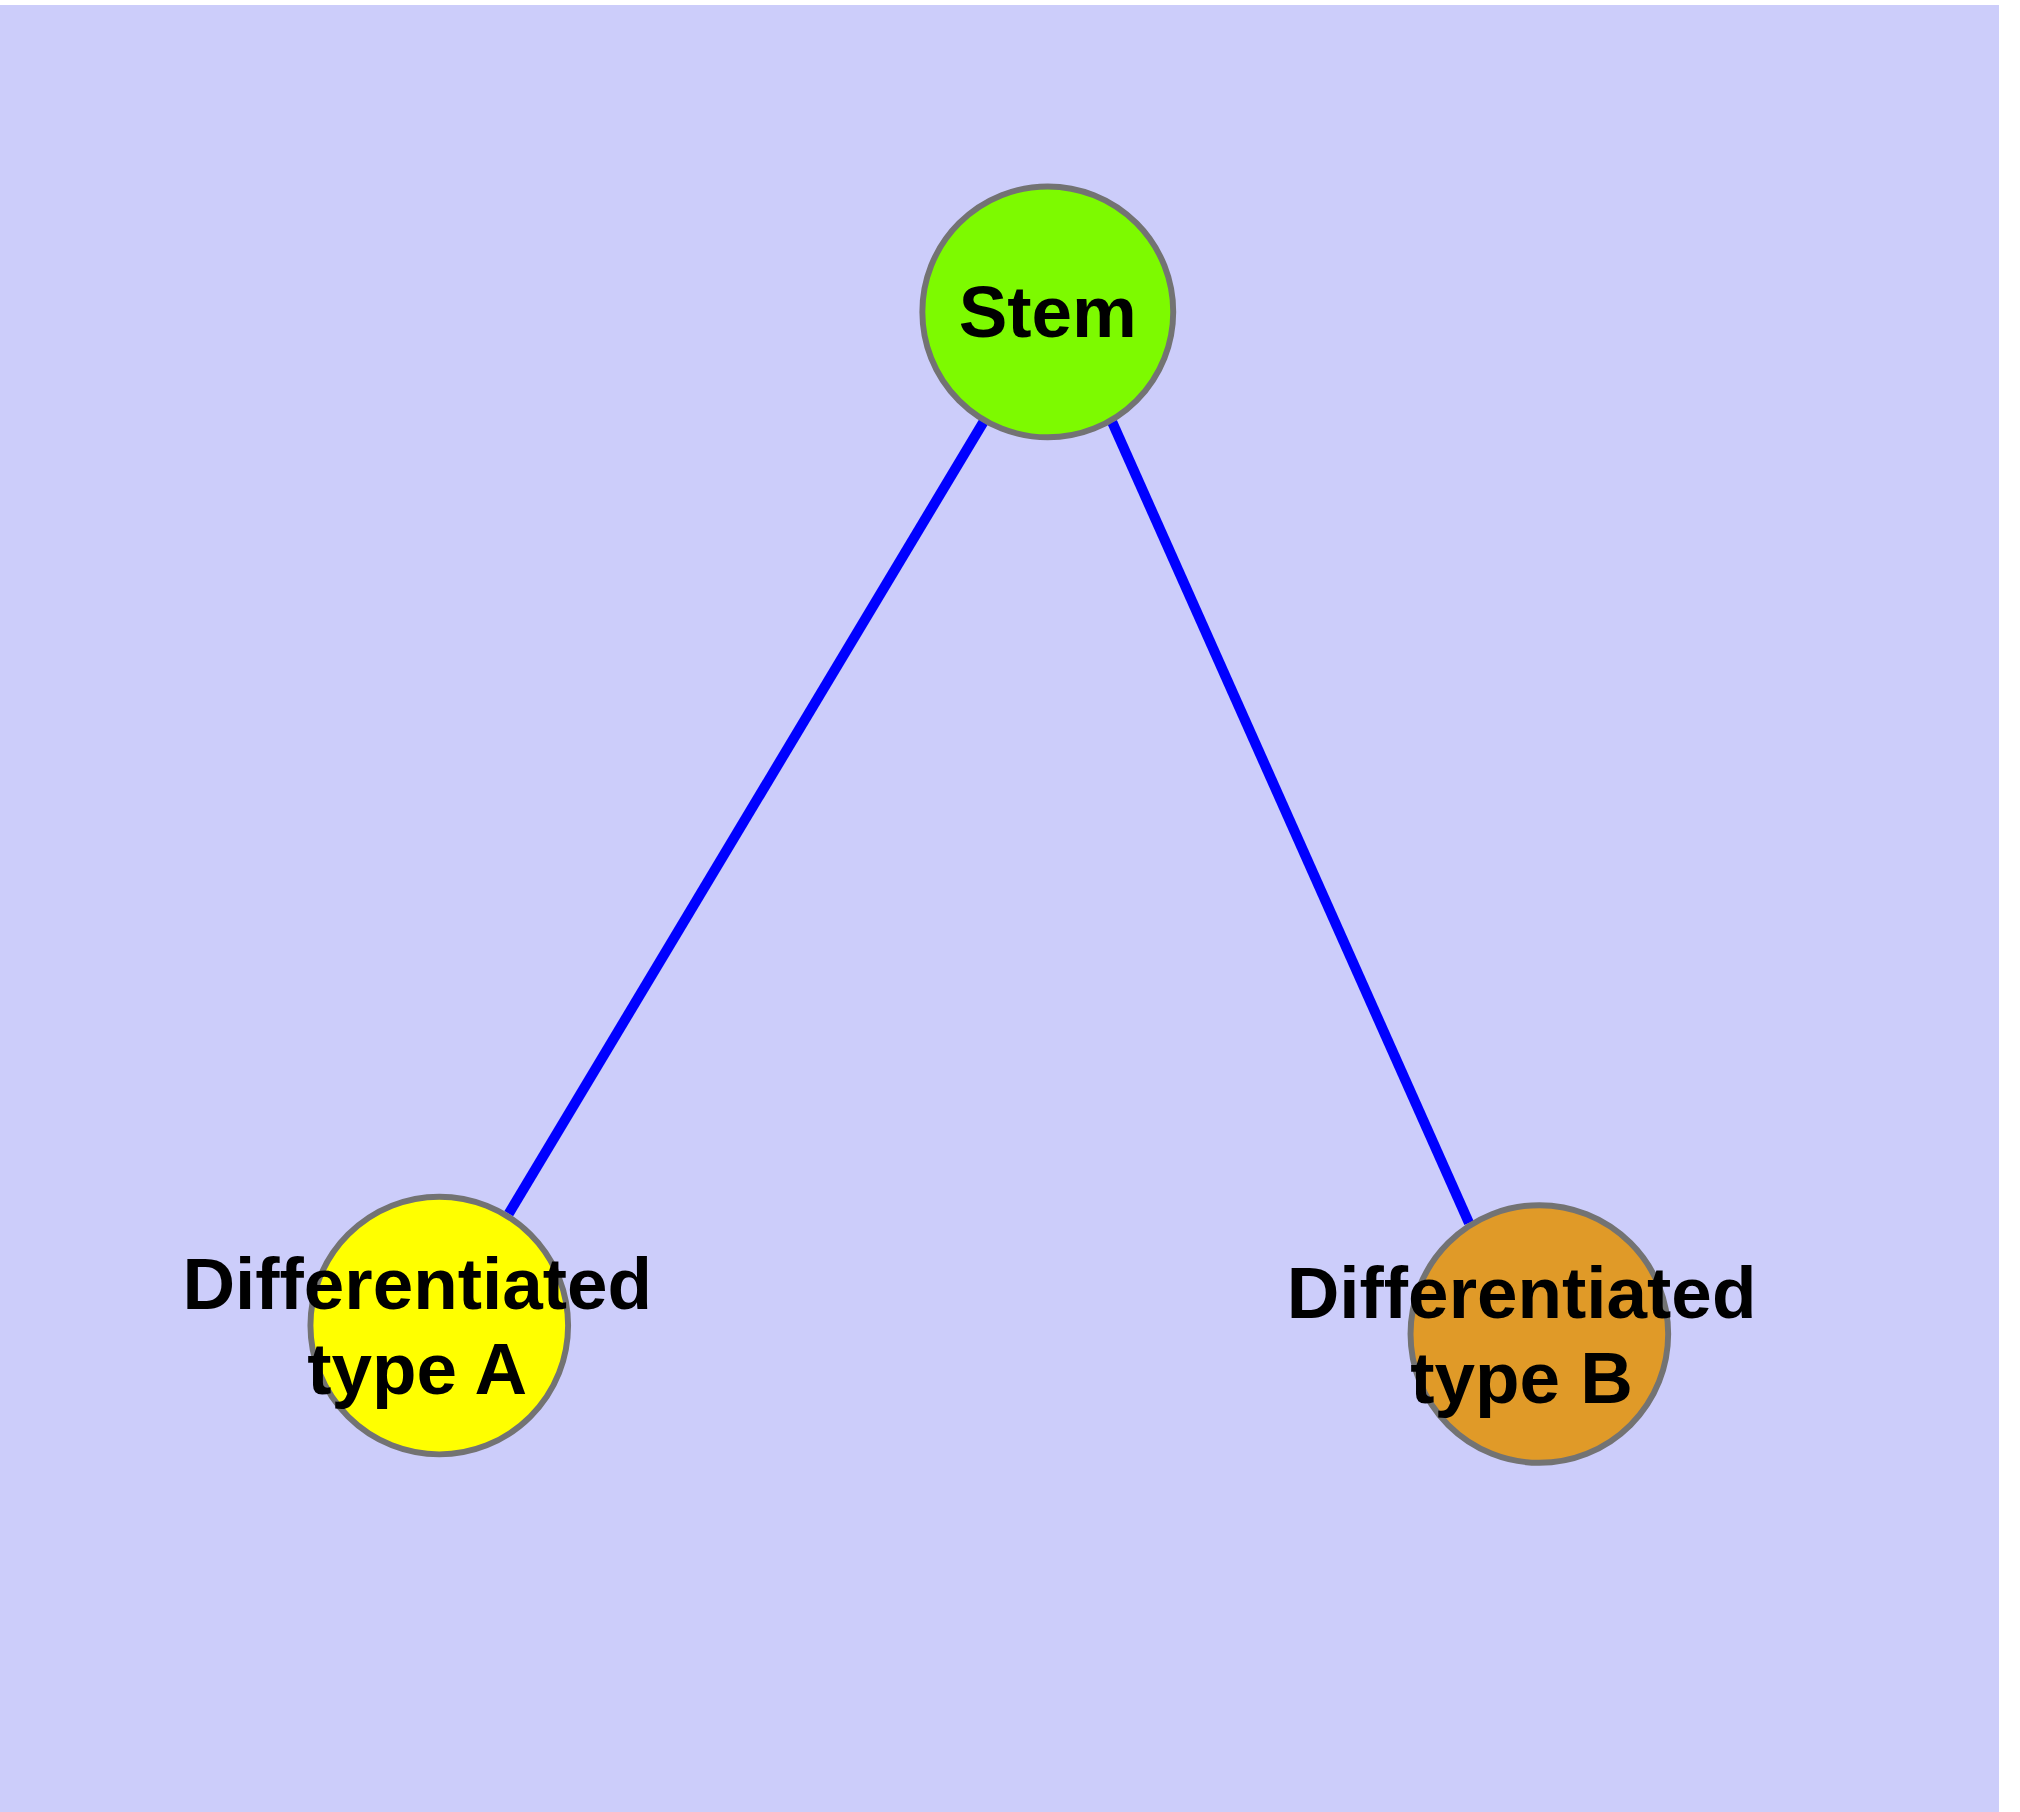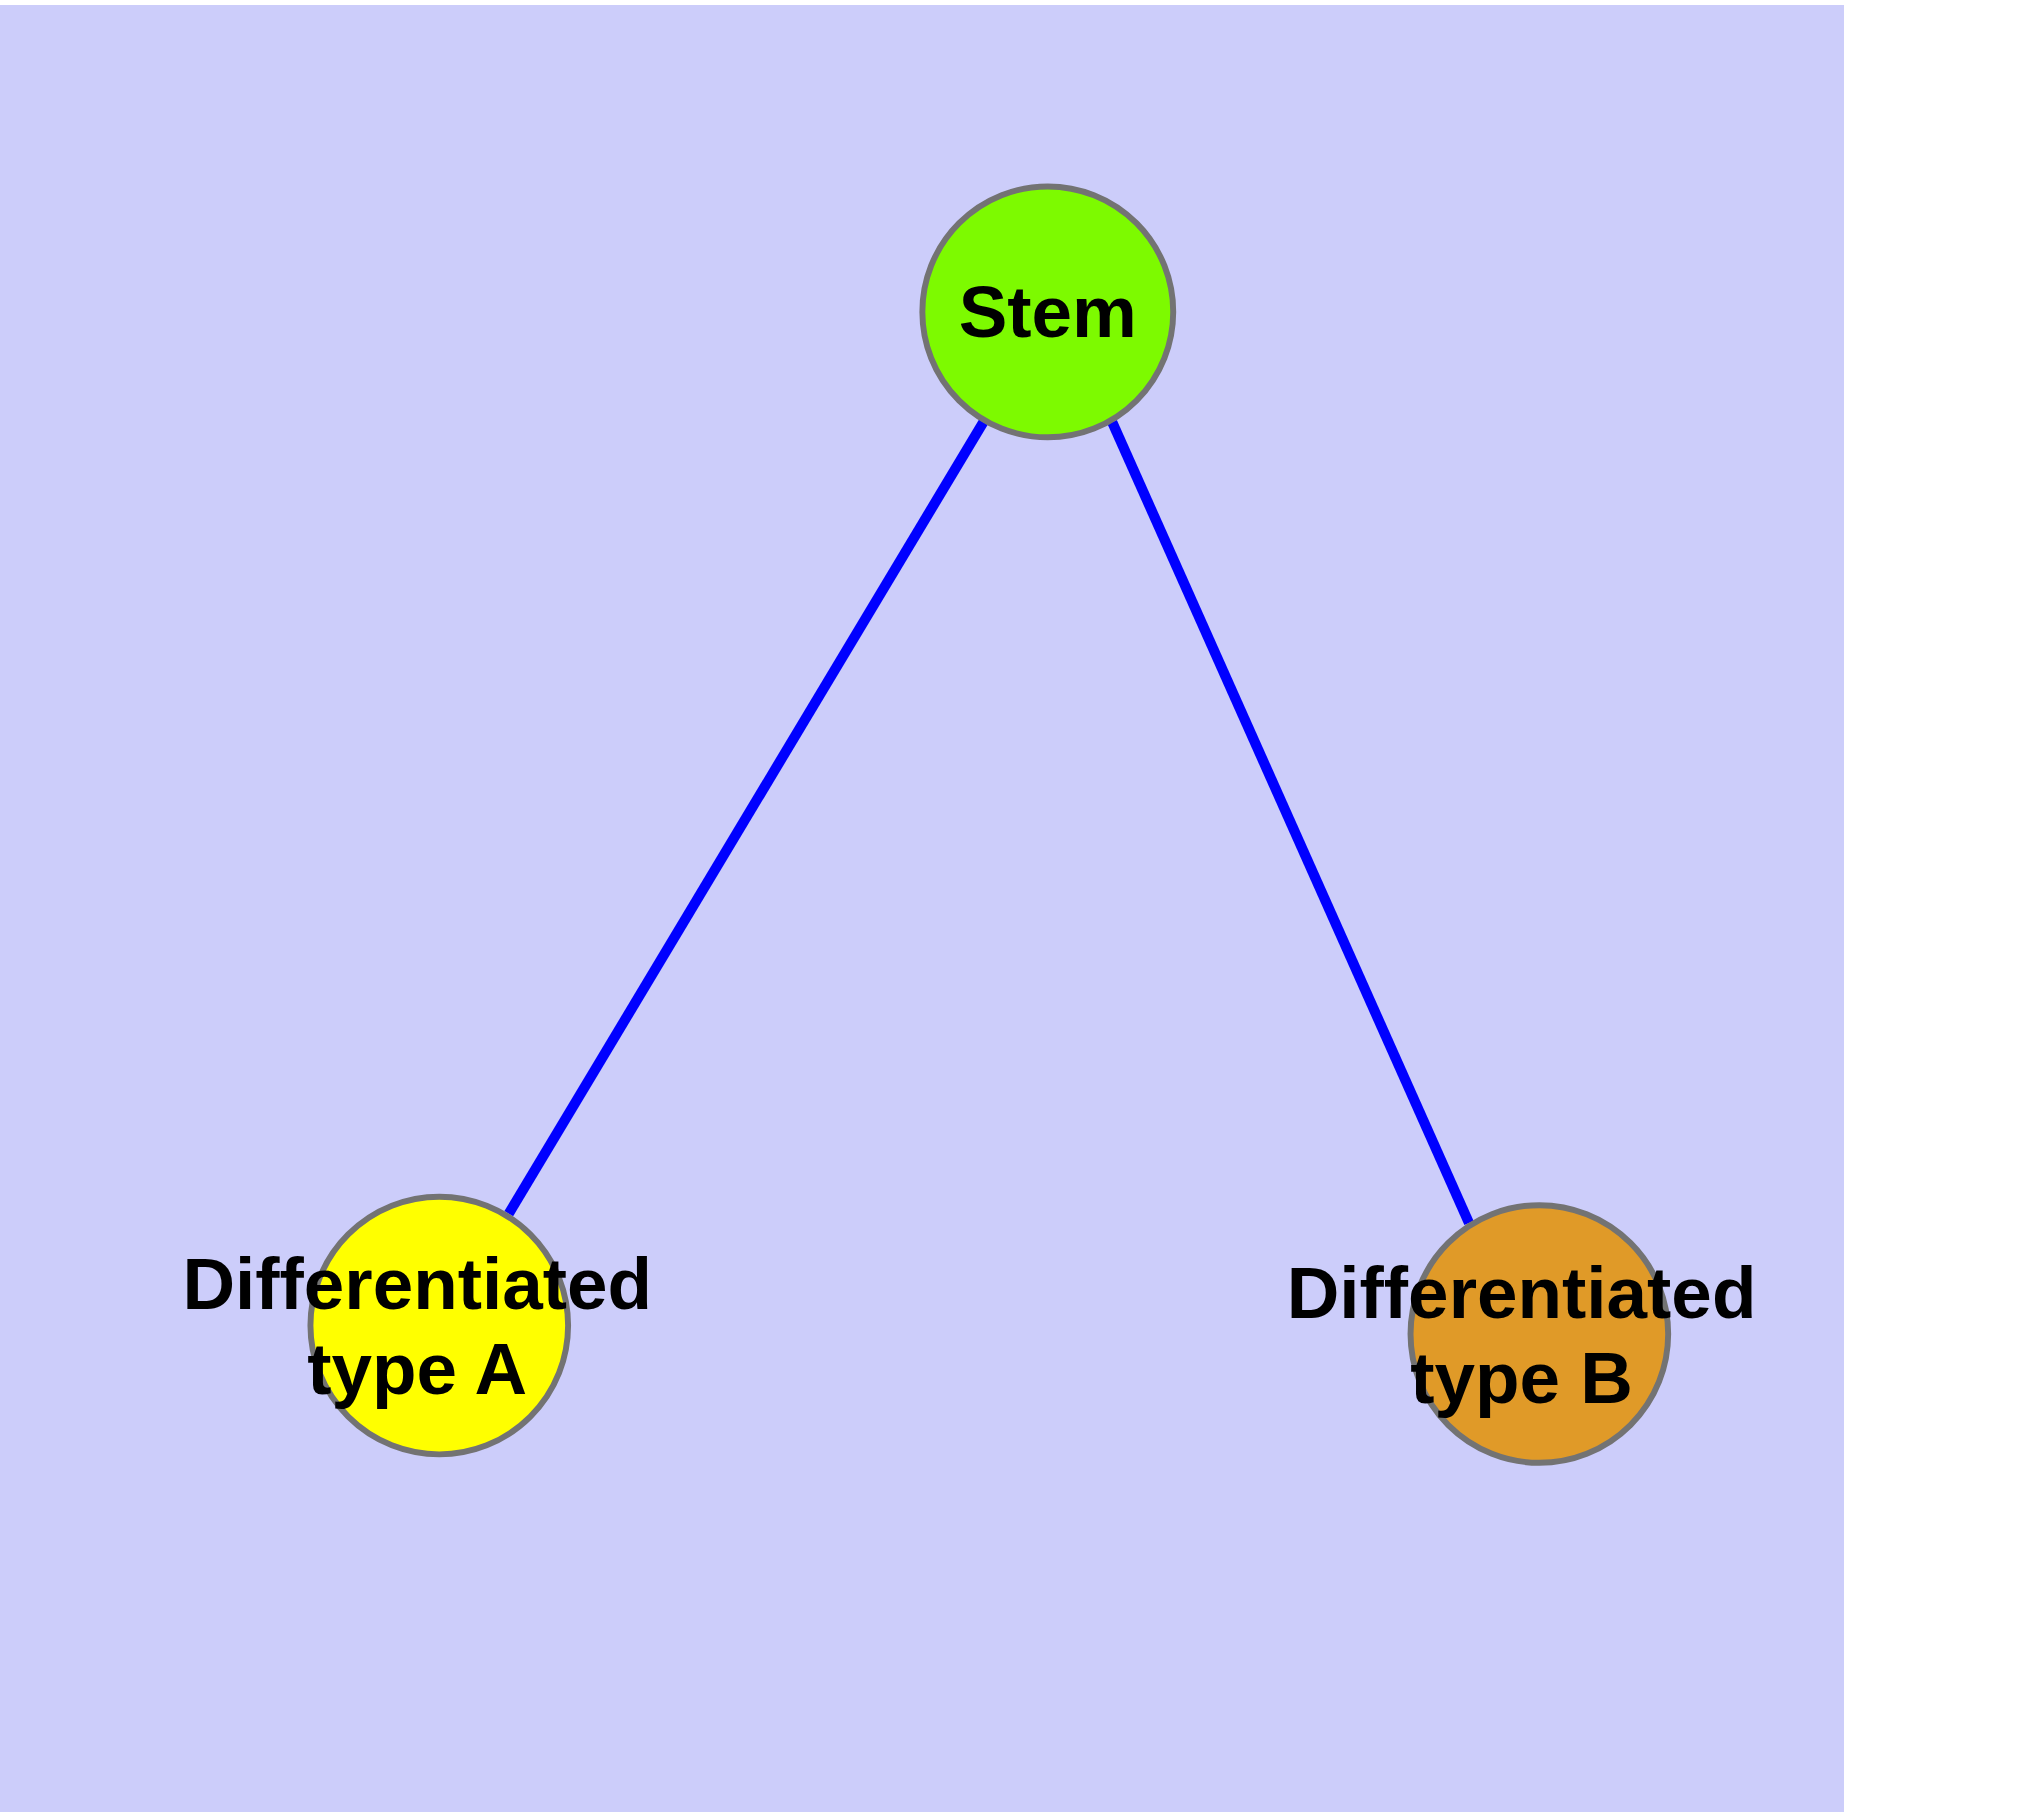--- a/index.html
+++ b/index.html
@@ -3,21 +3,21 @@
 <meta charset="utf-8">
 <title>Cell Differentiation Graph</title>
 <style>
   html, body {
     margin: 0;
     padding: 0;
     background: #ffffff;
   }
   #canvas {
     position: relative;
-    width: 1844px;
+    width: 1999px;
     height: 1812px;
     overflow: hidden;
     background: #ffffff;
     font-family: "Liberation Sans", "DejaVu Sans", sans-serif;
   }
   #graph-surface {
     position: absolute;
     left: 0;
     top: 5.1px;
     width: 2021px;

